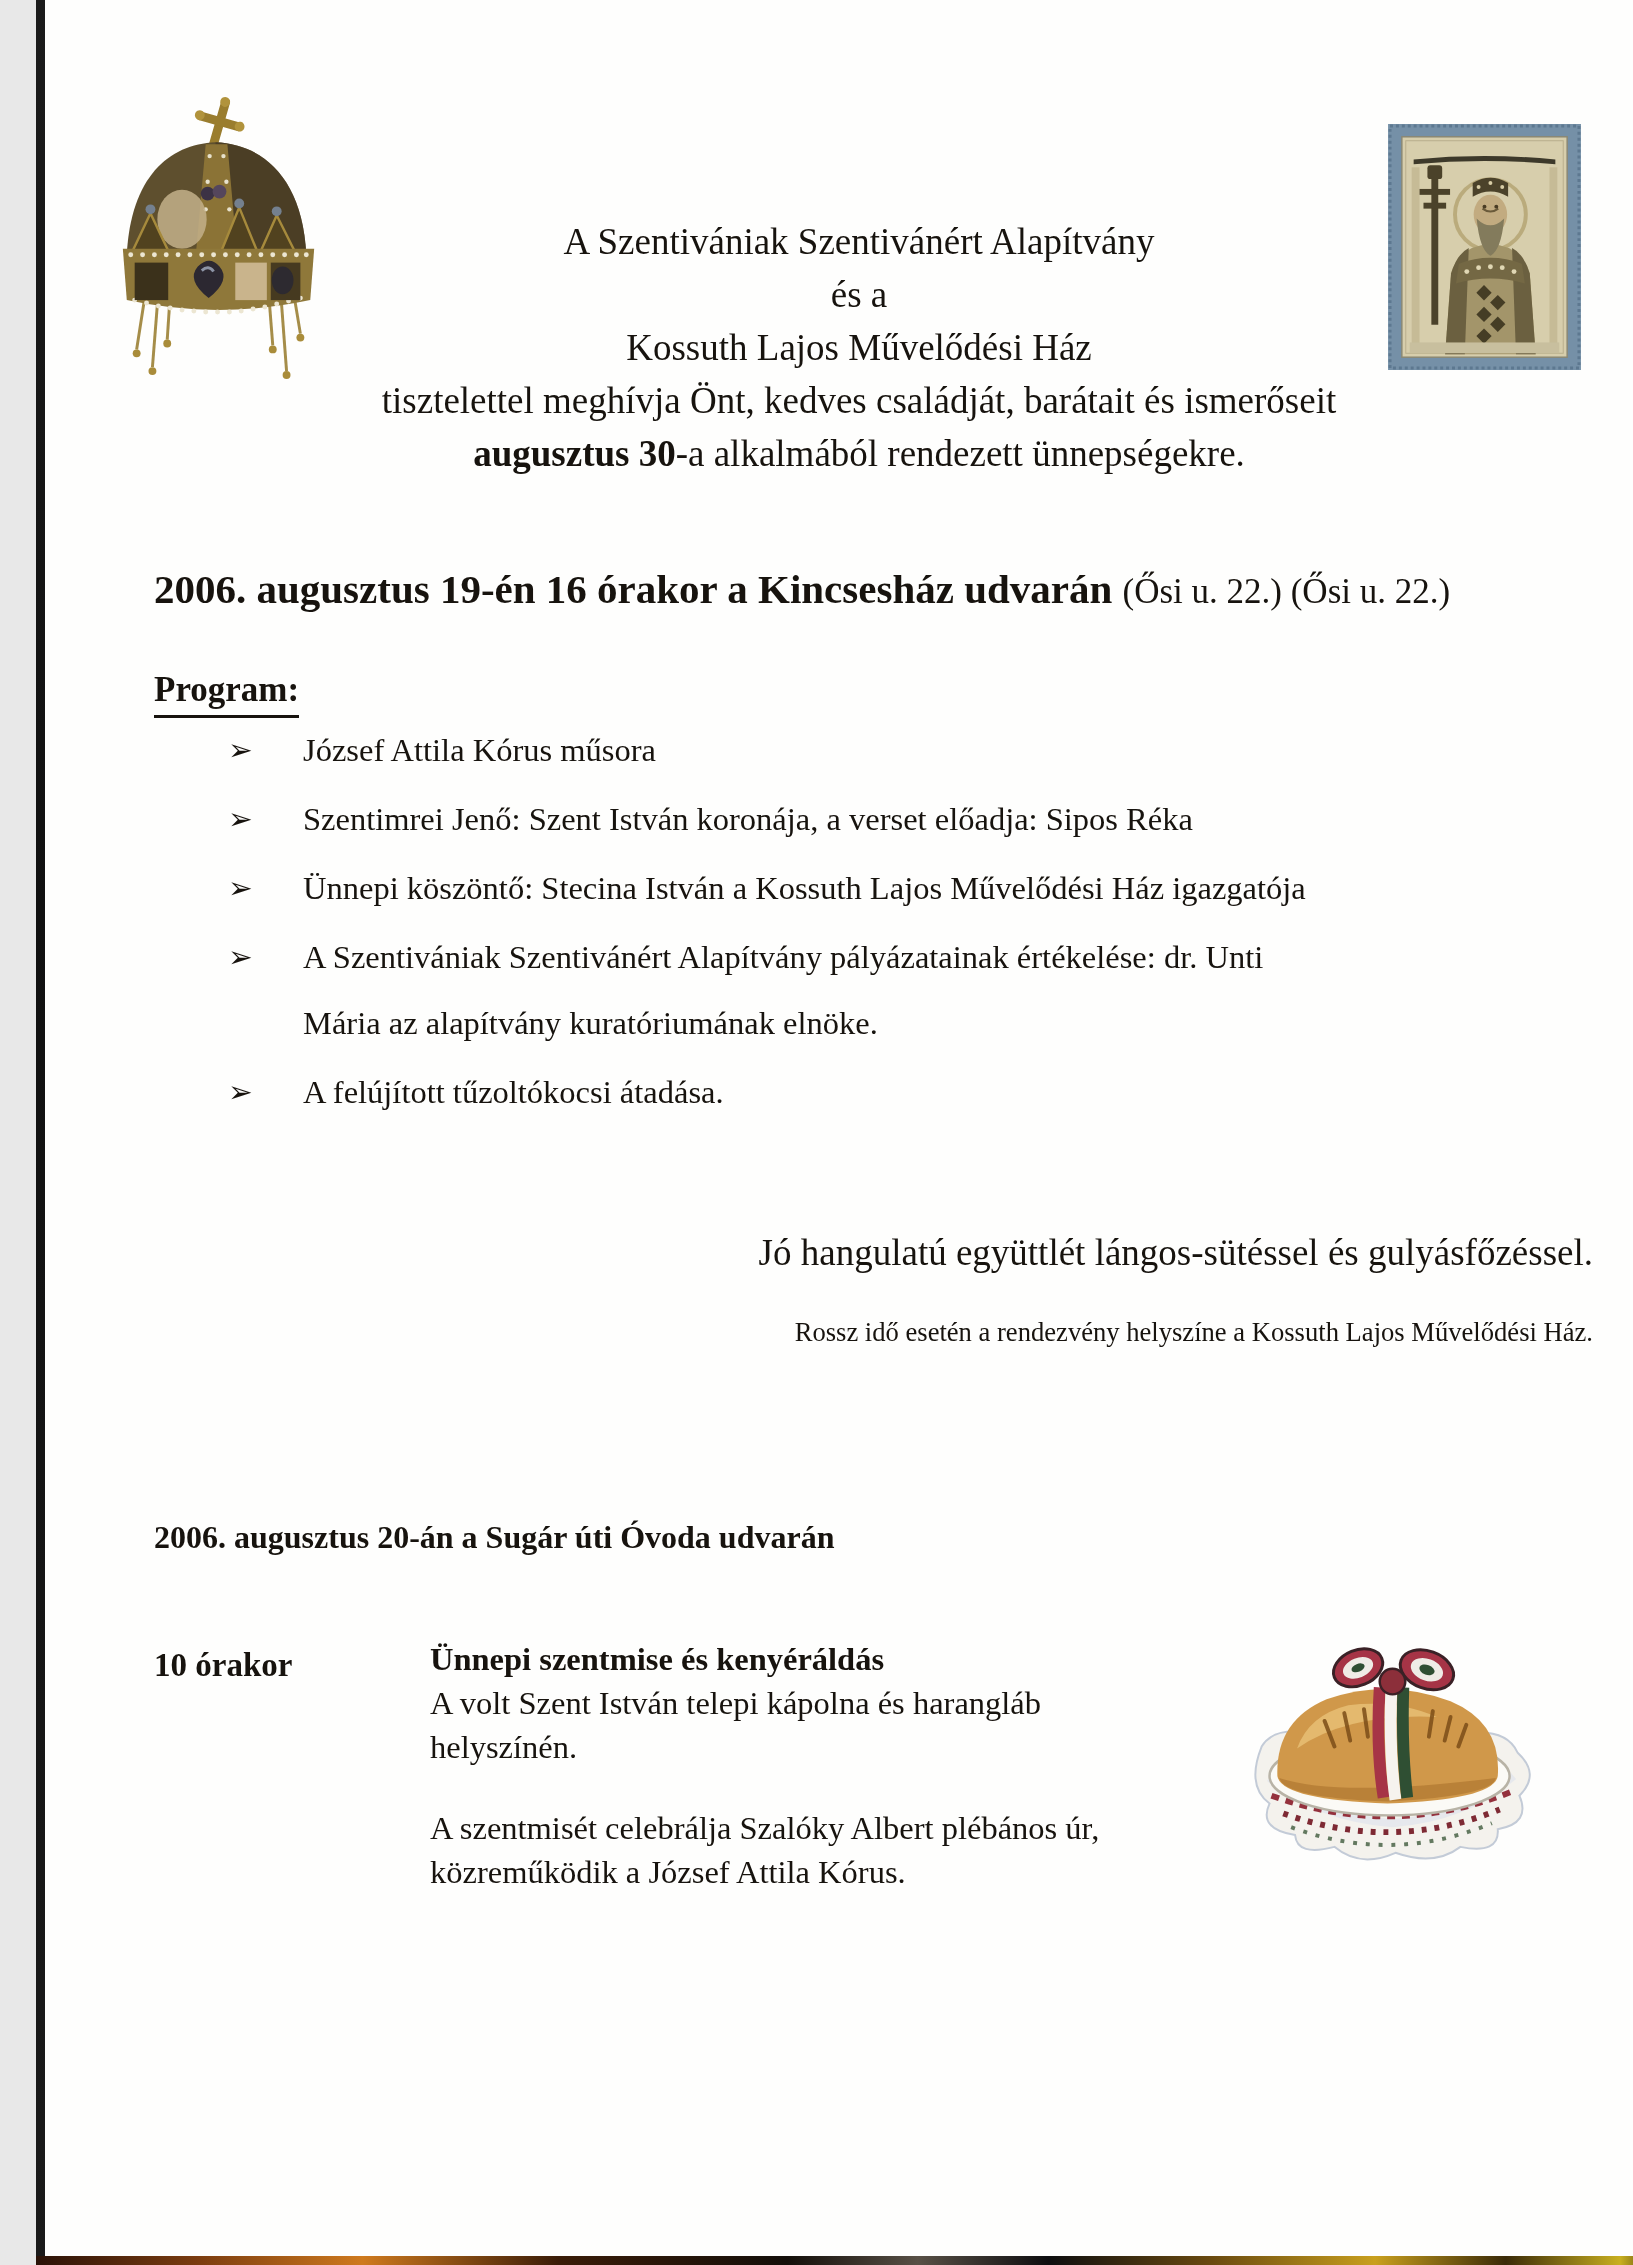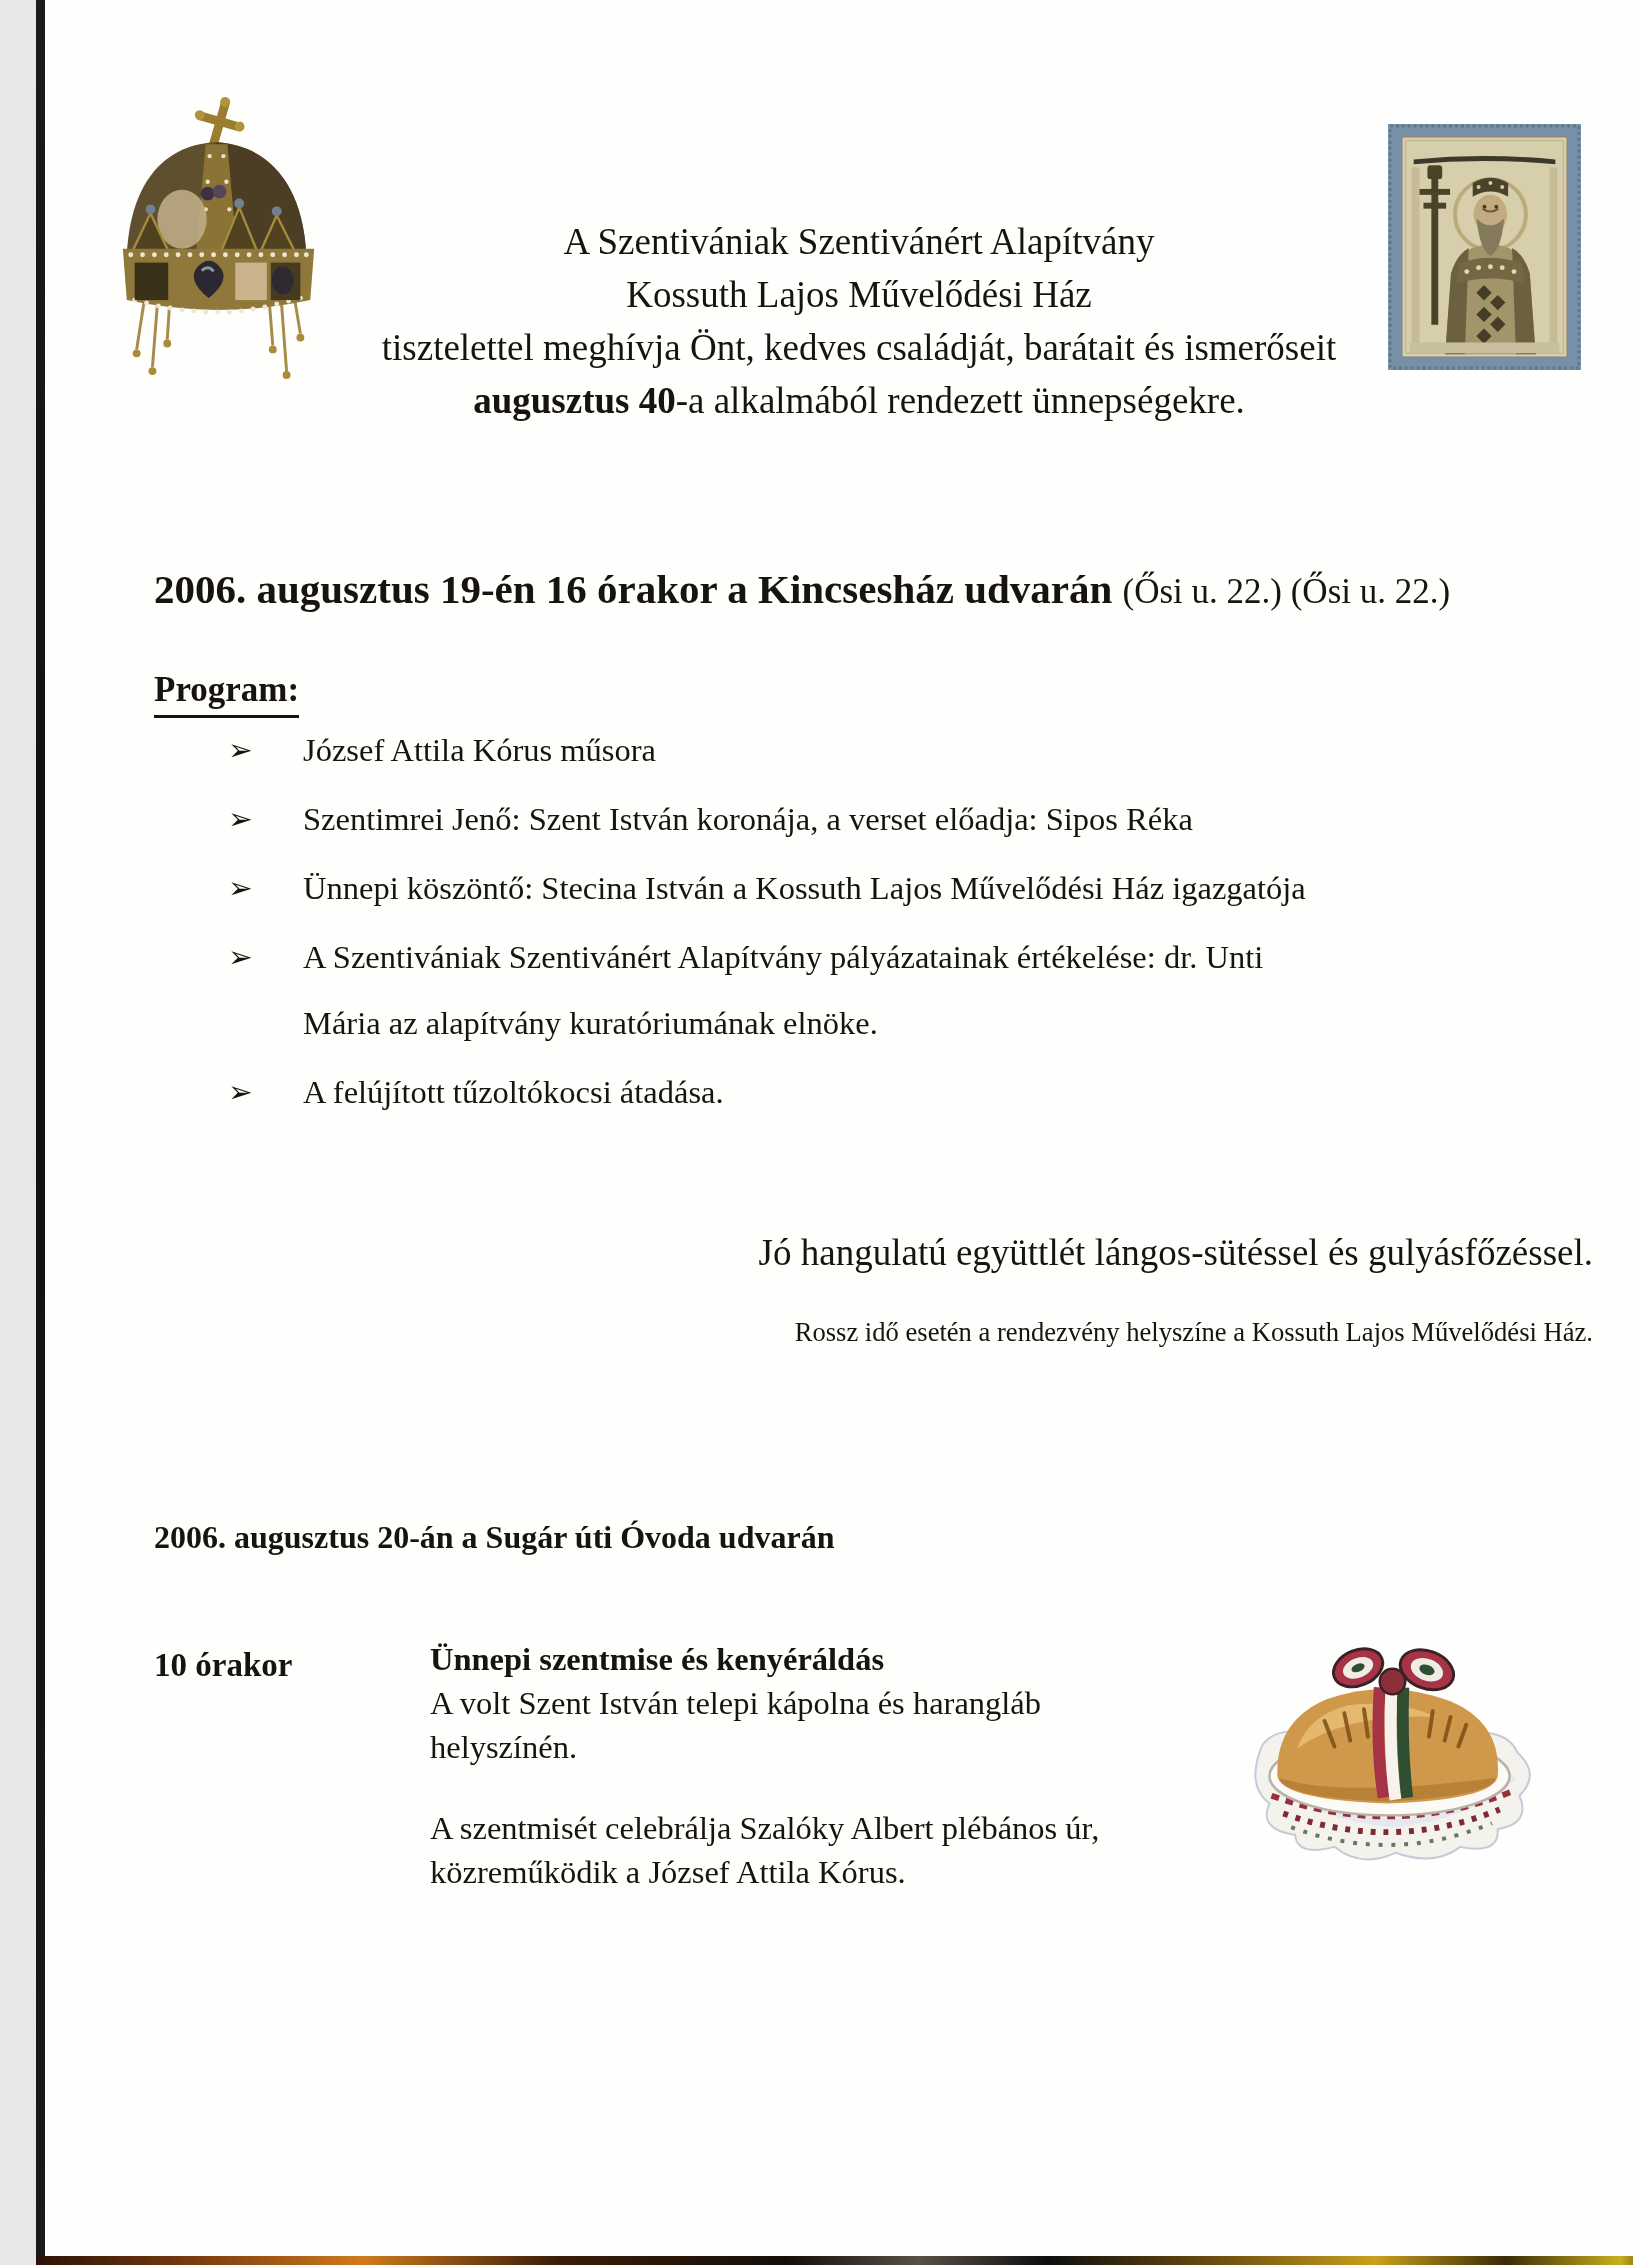--- a/index.html
+++ b/index.html
@@ -202,23 +202,24 @@
       <circle cx="92" cy="64" r="2"></circle>
         <circle cx="104" cy="60" r="2"></circle>
         <circle cx="116" cy="64" r="2"></circle>
     </g>
 
     <rect x="22" y="222" width="152" height="11" fill="#c8bf9e"></rect>
   </svg>
 
   <div class="abs header-block">
     <div>A Szentivániak Szentivánért Alapítvány</div>
+    <div>és a</div>
     <div>Kossuth Lajos Művelődési Ház</div>
     <div>tisztelettel meghívja Önt, kedves családját, barátait és ismerőseit</div>
-    <div><span class="b">augusztus 40</span><span>-a alkalmából rendezett ünnepségekre.</span></div>
+    <div><span class="b">augusztus 30</span><span>-a alkalmából rendezett ünnepségekre.</span></div>
   </div>
 
   <div class="abs heading1">
     <span>2006. augusztus 19-én 16 órakor a Kincsesház udvarán</span>
     <span class="note">(Ősi u. 22.)</span><span class="note"> <span>(Ősi u. 22.)</span></span>
   </div>
 
   <div class="abs program-label">
     <span>Program:</span>
   </div>

